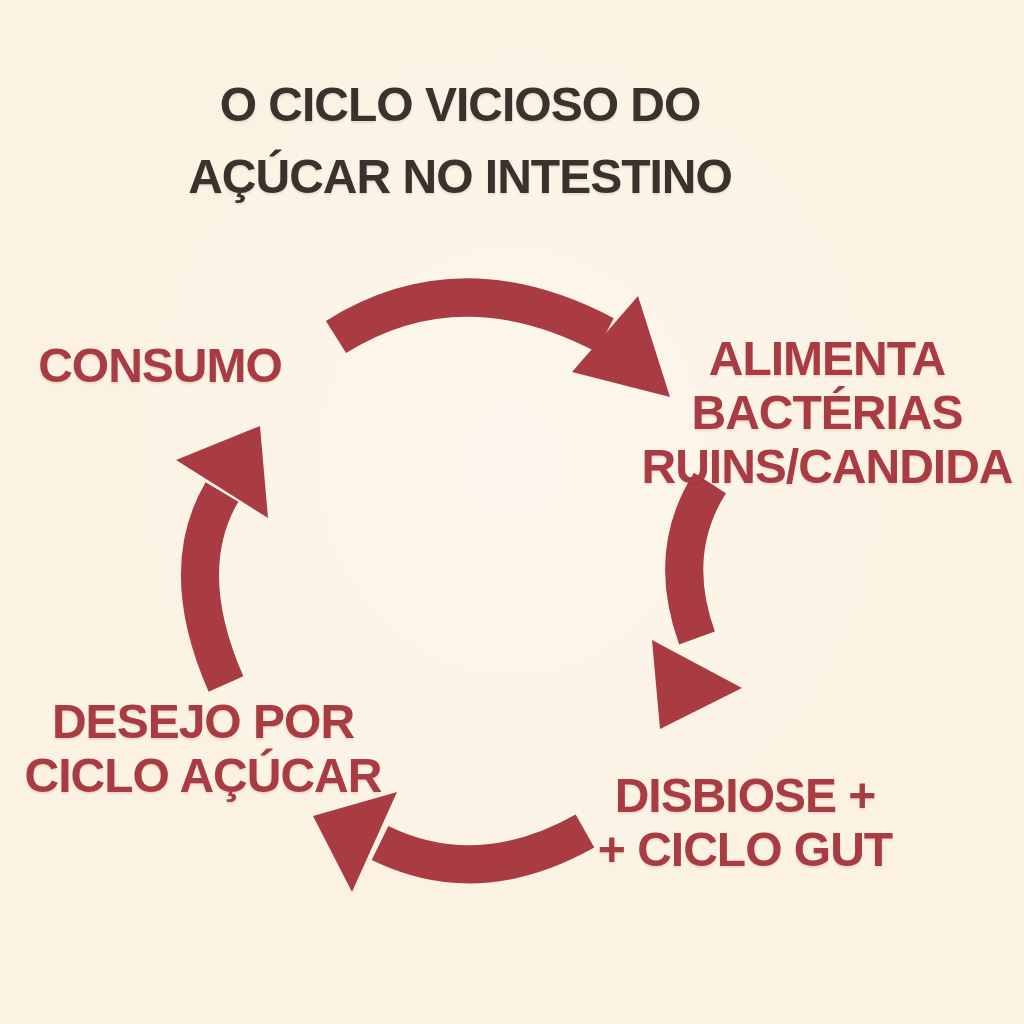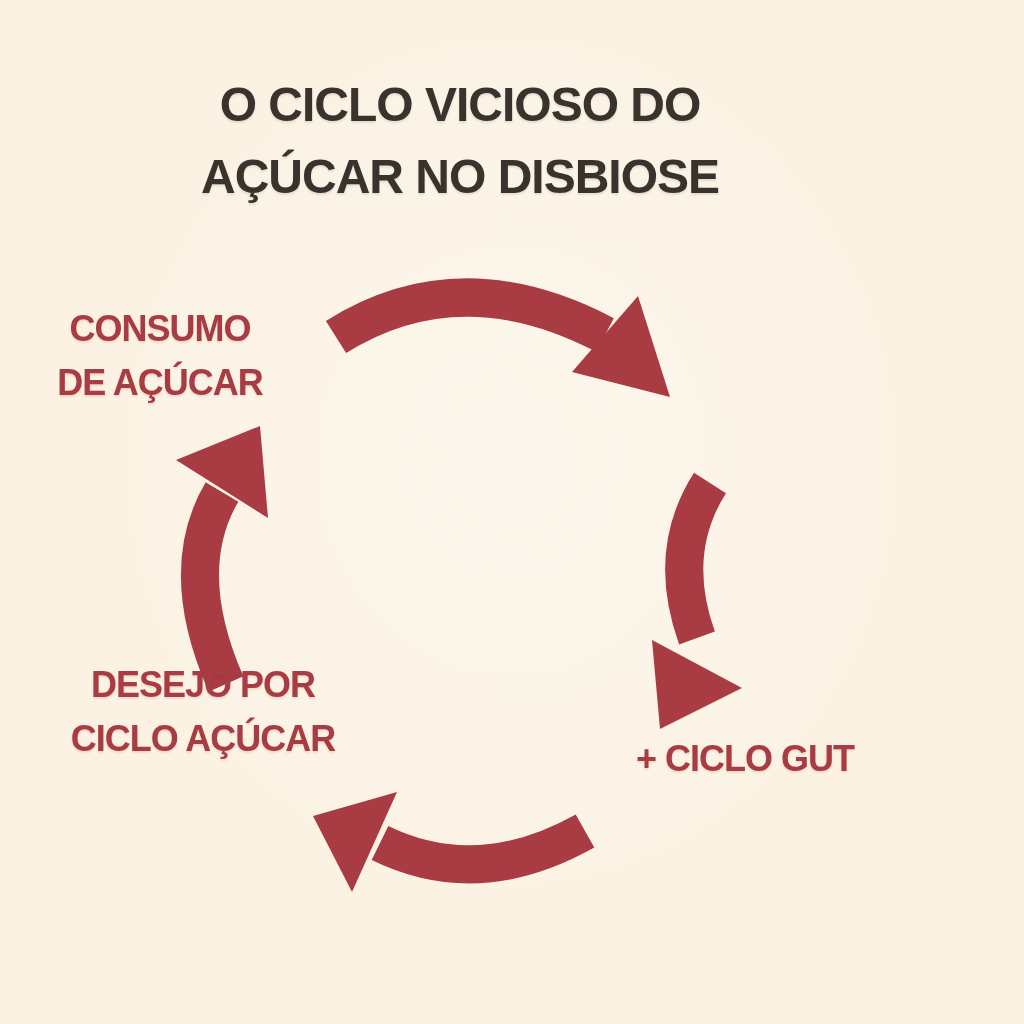--- a/index.html
+++ b/index.html
@@ -29,25 +29,26 @@
     font-weight: 800;
     line-height: 72px;
     letter-spacing: -1px;
     text-shadow: 0 2px 2px rgba(40,25,15,0.10);
   }
   .title .title-line { display: block; white-space: nowrap; }
   .node {
     position: absolute;
     text-align: center;
     color: var(--accent-red);
-    font-size: 36px;
+    font-size: 48px;
     font-weight: 800;
     line-height: 54px;
     letter-spacing: -1px;
     text-shadow: 0 2px 2px rgba(90,20,20,0.10);
+    margin-top: 37px;
   }
   .node .node-line { display: block; white-space: nowrap; }
   .node-consumo  { left: 8px;   top: 302px; width: 304px; }
   .node-alimenta { left: 630px; top: 295px; width: 394px; }
   .node-disbiose { left: 557px; top: 732px; width: 376px; }
   .node-desejo   { left: 18px;  top: 658px; width: 370px; }
   .arrows-layer {
     position: absolute;
     left: 0; top: 0; width: 1024px; height: 1024px;
     pointer-events: none;
@@ -60,21 +61,21 @@
   }
   .arrow-head { fill: var(--accent-red); }
 </style>
 </head>
 <body>
 
 <div class="poster">
 
   <div class="title">
     <span class="title-line">O CICLO VICIOSO DO</span>
-    <span class="title-line">AÇÚCAR NO DISBIOSE</span>
+    <span class="title-line">AÇÚCAR NO INTESTINO</span>
   </div>
 
   <svg class="arrows-layer" viewBox="0 0 1024 1024" aria-hidden="true">
     <g>
       <path class="arrow-band" d="M336,337 Q460,259 605,335"></path>
       <polygon class="arrow-head" points="670,397 638,296 572,372"></polygon>
     </g>
     <g>
       <path class="arrow-band" d="M710,483 Q666,552 697,638"></path>
       <polygon class="arrow-head" points="660,729 652,640 742,688"></polygon>
@@ -84,25 +85,30 @@
       <polygon class="arrow-head" points="313,816 397,792 352,892"></polygon>
     </g>
     <g>
       <path class="arrow-band" d="M226,684 Q176,570 222,492"></path>
       <polygon class="arrow-head" points="260,426 268,518 176,460"></polygon>
     </g>
   </svg>
 
   <div class="node node-consumo">
     <span class="node-line">CONSUMO</span>
-    <span class="node-line">DE AÇÚCAR</span>
   </div>
 
+  <div class="node node-alimenta">
+    <span class="node-line">ALIMENTA</span>
+    <span class="node-line">BACTÉRIAS</span>
+    <span class="node-line">RUINS/CANDIDA</span>
+  </div>
 
   <div class="node node-disbiose">
+    <span class="node-line">DISBIOSE +</span>
     <span class="node-line">+ CICLO GUT</span>
   </div>
 
   <div class="node node-desejo">
     <span class="node-line">DESEJO POR</span>
     <span class="node-line">CICLO AÇÚCAR</span>
   </div>
 
 </div>
 

